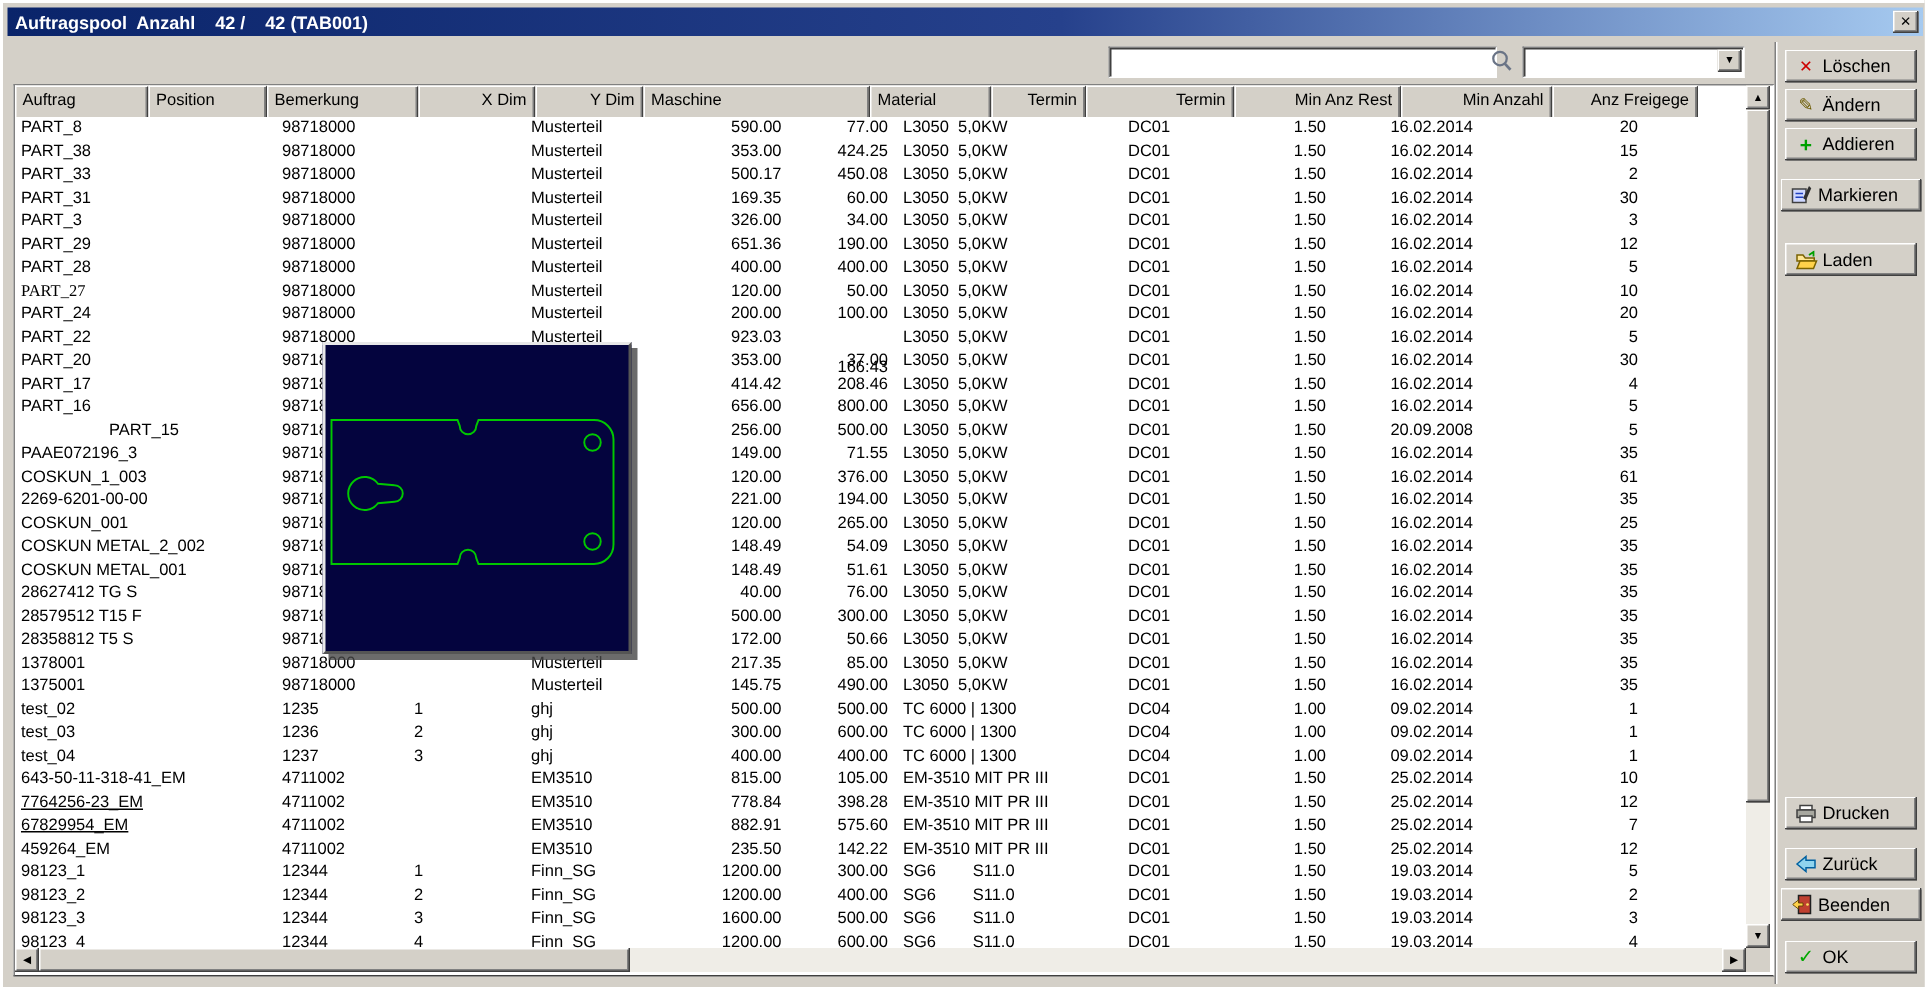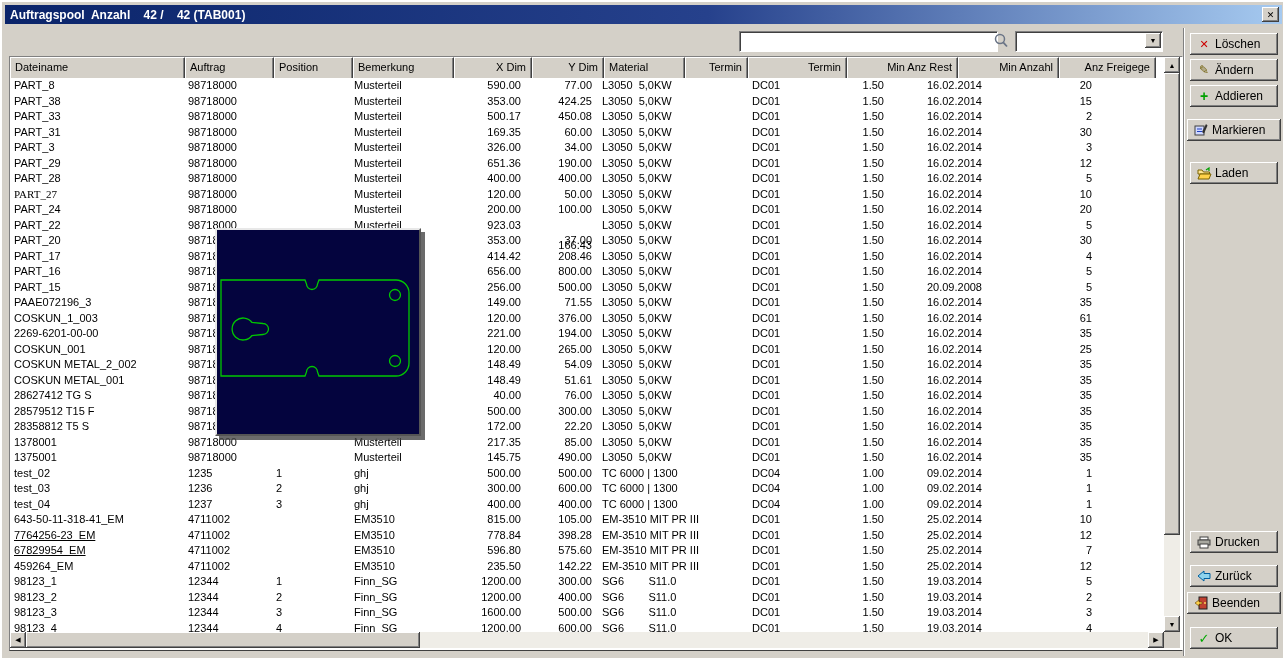--- a/index.html
+++ b/index.html
@@ -116,26 +116,26 @@
   </div>
   <div class="combo sunkenfield">
     <span></span>
     <div class="combo-arrow">
       <span>▼</span>
     </div>
   </div>
 
   <div class="table-wrap">
     <div class="thead">
-        <div class="hcell" style="width: 164px;">Dateiname</div>
         <div class="hcell" style="width: 78px;">Auftrag</div>
         <div class="hcell" style="width: 68px;">Position</div>
         <div class="hcell" style="width: 90px;">Bemerkung</div>
         <div class="hcell al-r" style="width: 67px;">X Dim</div>
         <div class="hcell al-r" style="width: 61px;">Y Dim</div>
+        <div class="hcell" style="width: 140px;">Maschine</div>
         <div class="hcell" style="width: 70px;">Material</div>
         <div class="hcell al-r" style="width: 52px;">Termin</div>
         <div class="hcell al-r" style="width: 88px;">Termin</div>
         <div class="hcell al-r" style="width: 100px;">Min Anz Rest</div>
         <div class="hcell al-r" style="width: 90px;">Min Anzahl</div>
         <div class="hcell al-r" style="width: 86px;">Anz Freigege</div>
       </div>
     <div class="tbody">
         <div class="trow">
           <div class="tcell" style="width: 164px;">PART_8</div>
@@ -326,21 +326,21 @@
           <div class="tcell al-r" style="width: 61px;">800.00</div>
           <div class="tcell" style="width: 140px;">L3050  5,0KW</div>
           <div class="tcell" style="width: 70px;">DC01</div>
           <div class="tcell al-r" style="width: 52px;">1.50</div>
           <div class="tcell al-r" style="width: 88px;">16.02.2014</div>
           <div class="tcell al-r" style="width: 100px;">5</div>
           <div class="tcell al-r" style="width: 90px;">5</div>
           <div class="tcell al-r" style="width: 86px;"></div>
         </div>
         <div class="trow">
-          <div class="tcell" style="width: 164px;">PART_15</div>
+          <div class="tcell" style="width: 164px; text-align: center;">PART_15</div>
           <div class="tcell" style="width: 78px;">98718000</div>
           <div class="tcell" style="width: 68px;"></div>
           <div class="tcell" style="width: 90px;">Musterteil</div>
           <div class="tcell al-r" style="width: 67px;">256.00</div>
           <div class="tcell al-r" style="width: 61px;">500.00</div>
           <div class="tcell" style="width: 140px;">L3050  5,0KW</div>
           <div class="tcell" style="width: 70px;">DC01</div>
           <div class="tcell al-r" style="width: 52px;">1.50</div>
           <div class="tcell al-r" style="width: 88px;">20.09.2008</div>
           <div class="tcell al-r" style="width: 100px;">5</div>
@@ -466,21 +466,21 @@
           <div class="tcell al-r" style="width: 100px;">35</div>
           <div class="tcell al-r" style="width: 90px;">35</div>
           <div class="tcell al-r" style="width: 86px;"></div>
         </div>
         <div class="trow">
           <div class="tcell" style="width: 164px;">28358812 T5 S</div>
           <div class="tcell" style="width: 78px;">98718000</div>
           <div class="tcell" style="width: 68px;"></div>
           <div class="tcell" style="width: 90px;">Musterteil</div>
           <div class="tcell al-r" style="width: 67px;">172.00</div>
-          <div class="tcell al-r" style="width: 61px;">22.20</div>
+          <div class="tcell al-r" style="width: 61px;">50.66</div>
           <div class="tcell" style="width: 140px;">L3050  5,0KW</div>
           <div class="tcell" style="width: 70px;">DC01</div>
           <div class="tcell al-r" style="width: 52px;">1.50</div>
           <div class="tcell al-r" style="width: 88px;">16.02.2014</div>
           <div class="tcell al-r" style="width: 100px;">35</div>
           <div class="tcell al-r" style="width: 90px;">35</div>
           <div class="tcell al-r" style="width: 86px;"></div>
         </div>
         <div class="trow">
           <div class="tcell" style="width: 164px;">1378001</div>
@@ -585,21 +585,21 @@
           <div class="tcell al-r" style="width: 88px;">25.02.2014</div>
           <div class="tcell al-r" style="width: 100px;">12</div>
           <div class="tcell al-r" style="width: 90px;">12</div>
           <div class="tcell al-r" style="width: 86px;"></div>
         </div>
         <div class="trow">
           <div class="tcell" style="width: 164px; text-decoration: underline;">67829954_EM</div>
           <div class="tcell" style="width: 78px;">4711002</div>
           <div class="tcell" style="width: 68px;"></div>
           <div class="tcell" style="width: 90px;">EM3510</div>
-          <div class="tcell al-r" style="width: 67px;">596.80</div>
+          <div class="tcell al-r" style="width: 67px;">882.91</div>
           <div class="tcell al-r" style="width: 61px;">575.60</div>
           <div class="tcell" style="width: 140px;">EM-3510 MIT PR III</div>
           <div class="tcell" style="width: 70px;">DC01</div>
           <div class="tcell al-r" style="width: 52px;">1.50</div>
           <div class="tcell al-r" style="width: 88px;">25.02.2014</div>
           <div class="tcell al-r" style="width: 100px;">7</div>
           <div class="tcell al-r" style="width: 90px;">7</div>
           <div class="tcell al-r" style="width: 86px;"></div>
         </div>
         <div class="trow">

